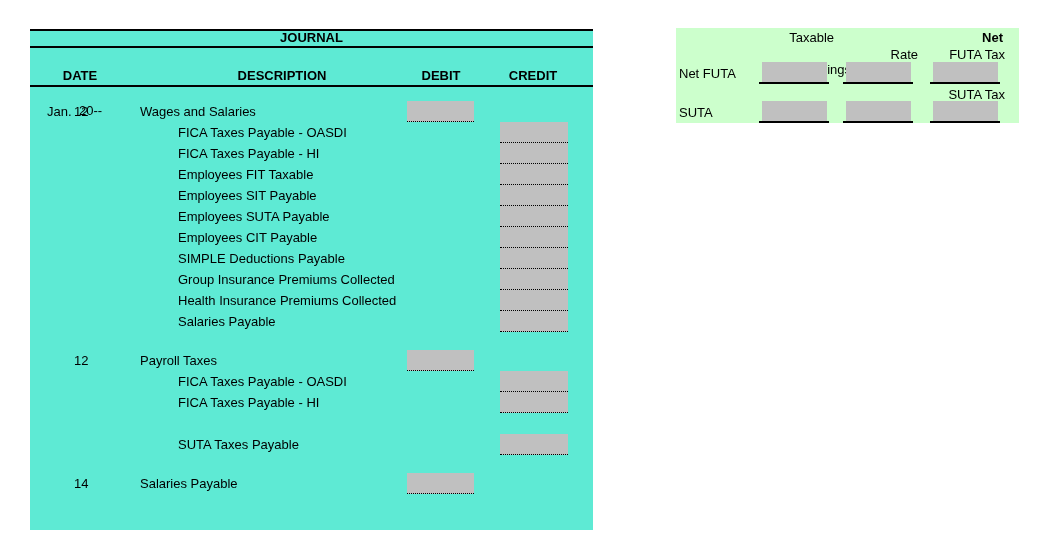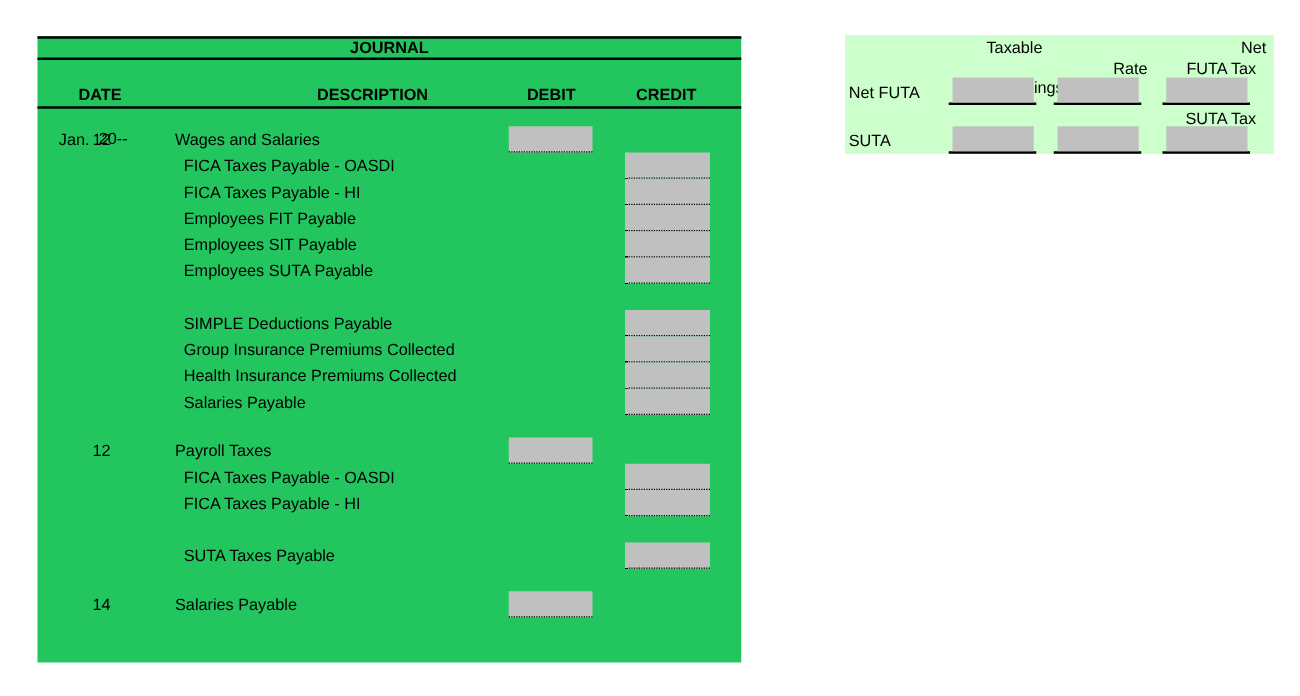--- a/index.html
+++ b/index.html
@@ -2,34 +2,34 @@
 <html><head>
 <meta charset="utf-8">
 <style>
   html,body{margin:0;padding:0;}
   body{
     width:1040px;height:557px;position:relative;background:#ffffff;
     font-family:"Liberation Sans",sans-serif;font-size:13px;color:#000;
     overflow:hidden;
   }
   
-  .journal{position:absolute;left:30px;top:29px;width:563px;height:501px;background:#22c55e;}
+  .journal{position:absolute;left:30px;top:29px;width:563px;height:501px;background:#5eead4;}
   .hline{position:absolute;left:0;width:100%;height:2px;background:#000;}
   .jtitle{position:absolute;top:1px;left:0;width:100%;text-align:center;font-weight:bold;height:16px;line-height:16px;}
   .colhead{position:absolute;top:39px;height:16px;line-height:16px;font-weight:bold;text-align:center;white-space:nowrap;}
   .ch-date{left:20px;width:60px;}
-  .ch-desc{left:208px;width:120px;}
+  .ch-desc{left:192px;width:120px;}
   .ch-debit{left:381px;width:60px;}
   .ch-credit{left:473px;width:60px;}
   .yearrow{position:absolute;top:75px;left:17px;height:13px;line-height:13px;margin-left:32px;}
   .jrow{position:absolute;left:0;width:100%;height:21px;line-height:21px;}
   .month{position:absolute;left:17px;top:0;}
   .day{position:absolute;left:44px;top:0;}
   .desc{position:absolute;left:110px;top:0;white-space:nowrap;text-align:center;}
-  .desc.indent{left:117px;}
+  .desc.indent{left:148px;}
   .cell{position:absolute;top:0;height:20px;background:#c0c0c0;border-bottom:1px dotted #000;}
   .cell.debit{left:377px;width:67px;}
   .cell.credit{left:470px;width:68px;}
   
   .taxpanel{position:absolute;left:676px;top:28px;width:343px;height:95px;background:#ccffcc;}
   .tp-head{position:absolute;width:80px;height:16px;line-height:16px;text-align:right;white-space:nowrap;}
   .tp-label{position:absolute;left:3px;height:20px;line-height:20px;white-space:nowrap;}
   .tp-cell{position:absolute;width:70px;height:20px;border-bottom:2px solid #000;}
   .tp-box{width:65px;height:20px;margin-left:3px;background:#c0c0c0;}
 </style>
@@ -58,29 +58,33 @@
 
   <div class="jrow" style="top:93px;">
     <span class="desc indent">FICA Taxes Payable - OASDI</span>
     <span class="cell credit"></span>
   </div>
   <div class="jrow" style="top:114px;">
     <span class="desc indent">FICA Taxes Payable - HI</span>
     <span class="cell credit"></span>
   </div>
   <div class="jrow" style="top:135px;">
-    <span class="desc indent">Employees FIT Payable</span>
+    <span class="desc indent">Employees FIT Taxable</span>
     <span class="cell credit"></span>
   </div>
   <div class="jrow" style="top:156px;padding-left:21px;">
     <span class="desc indent">Employees SIT Payable</span>
     <span class="cell credit"></span>
   </div>
   <div class="jrow" style="top:177px;">
     <span class="desc indent">Employees SUTA Payable</span>
+    <span class="cell credit"></span>
+  </div>
+  <div class="jrow" style="top:198px;">
+    <span class="desc indent">Employees CIT Payable</span>
     <span class="cell credit"></span>
   </div>
   <div class="jrow" style="top:219px;">
     <span class="desc indent">SIMPLE Deductions Payable</span>
     <span class="cell credit"></span>
   </div>
   <div class="jrow" style="top:240px;">
     <span class="desc indent">Group Insurance Premiums Collected</span>
     <span class="cell credit"></span>
   </div>
@@ -115,21 +119,21 @@
     <span class="day">14</span>
     <span class="desc">Salaries Payable</span>
     <span class="cell debit"></span>
   </div>
 </div>
 
 <div class="taxpanel">
   <div class="tp-head" style="left:78px;top:2px;">Taxable</div>
   <div class="tp-head" style="left:95px;top:19px;margin-top:15px;">Earnings</div>
   <div class="tp-head" style="left:162px;top:19px;">Rate</div>
-  <div class="tp-head" style="left:257px;top:2px;">Net</div>
+  <div class="tp-head" style="left:247px;top:2px;font-weight:bold;">Net</div>
   <div class="tp-head" style="left:249px;top:19px;">FUTA Tax</div>
 
   <div class="tp-label" style="top:36px;">Net FUTA</div>
   <div class="tp-cell" style="left:83px;top:34px;">
     <div class="tp-box"></div>
   </div>
   <div class="tp-cell" style="left:167px;top:34px;">
     <div class="tp-box"></div>
   </div>
   <div class="tp-cell" style="left:254px;top:34px;">

